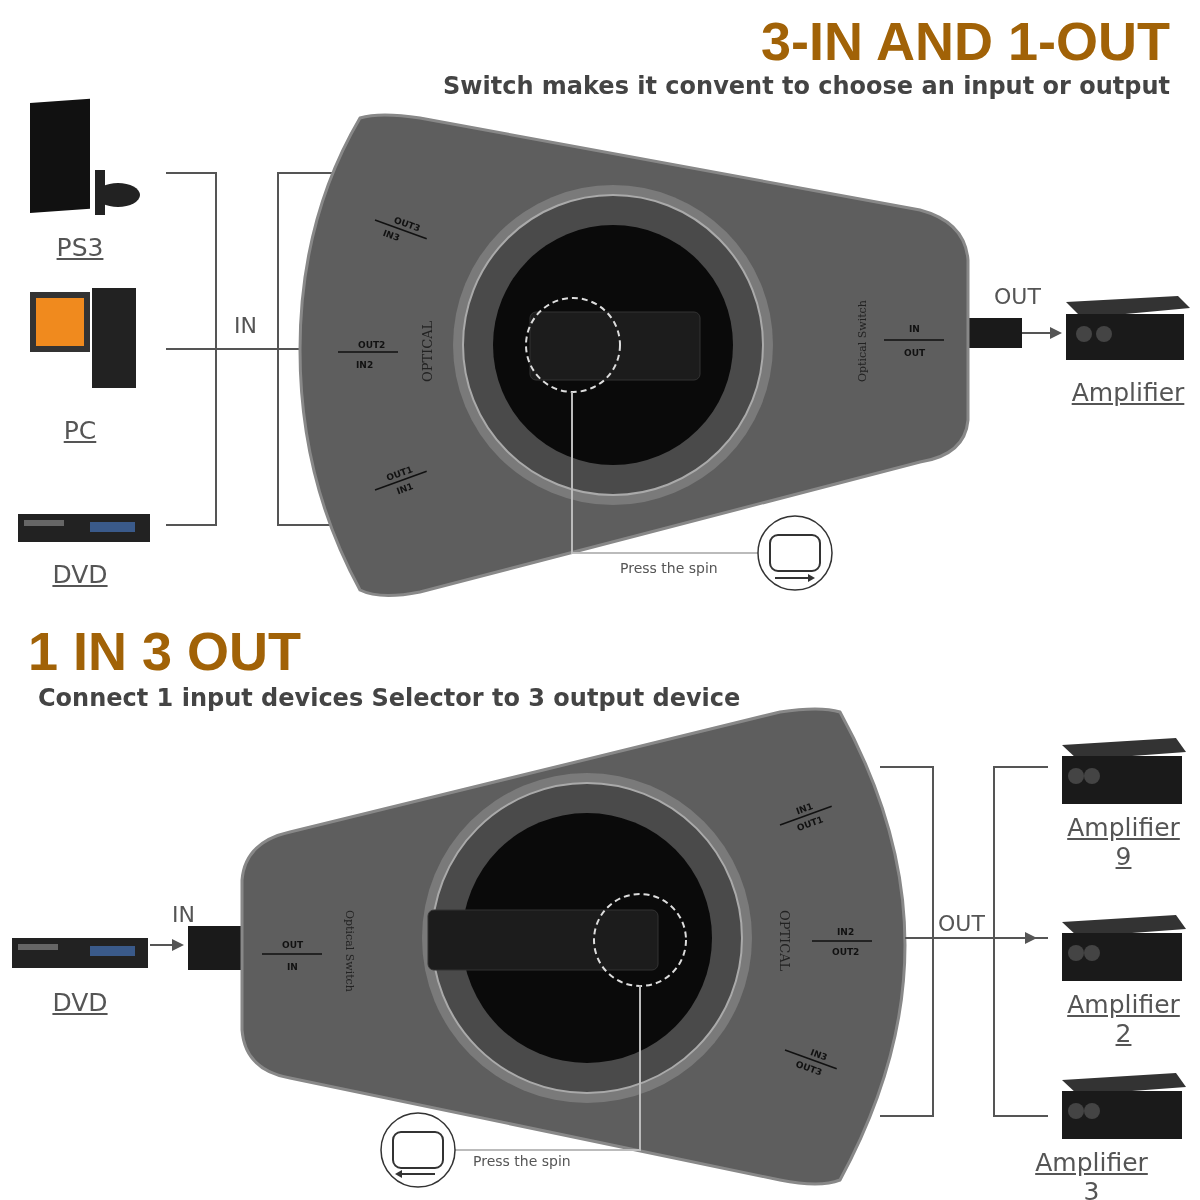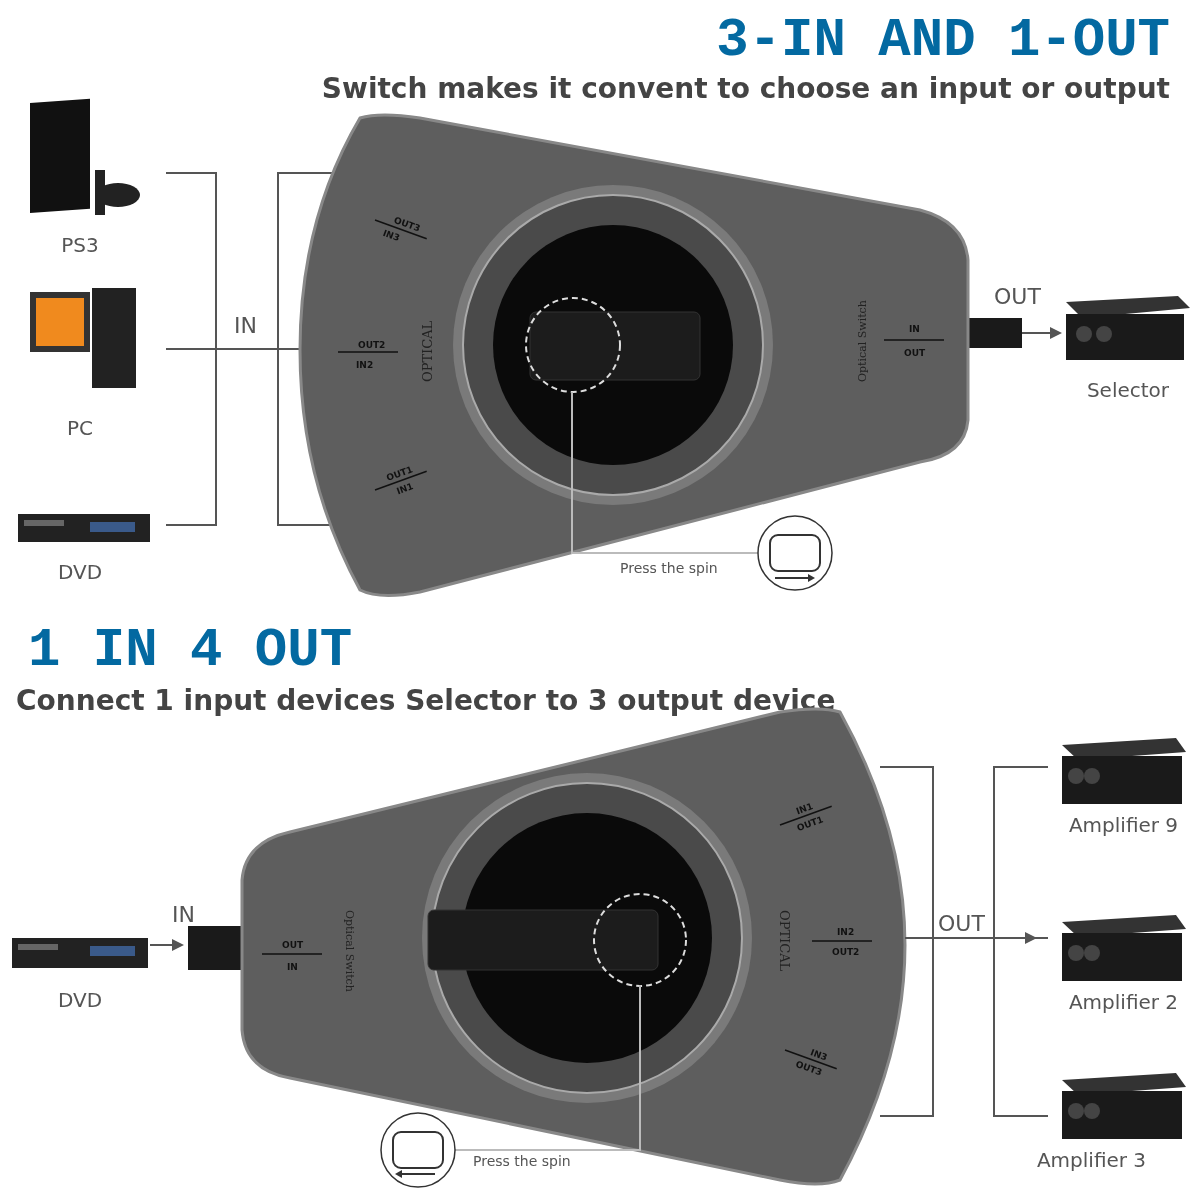--- a/index.html
+++ b/index.html
@@ -1,22 +1,22 @@
 <!DOCTYPE html>
 <html><head>
 <meta charset="utf-8">
 <style>
   html,body{margin:0;padding:0;background:#fff;}
   body{width:1200px;height:1200px;position:relative;overflow:hidden;font-family:"DejaVu Sans",sans-serif;}
   .abs{position:absolute;}
-  .title{color:#0369a1;font-weight:bold;font-family:Liberation Mono, monospace;}
-  .subtitle{color:#444;font-weight:bold;font-size:28px;font-family:"DejaVu Sans",sans-serif;}
+  .title{color:#a16207;font-weight:bold;font-family:Liberation Sans, sans-serif;}
+  .subtitle{color:#444;font-weight:bold;font-size:24px;font-family:"DejaVu Sans",sans-serif;}
   .label{color:#555;font-size:22px;font-family:"DejaVu Sans",sans-serif;}
   .small-label{color:#555;font-size:14px;font-family:"DejaVu Sans",sans-serif;}
-  .dev-label{color:#555;font-size:20px;text-align:center;font-family:"DejaVu Sans",sans-serif;}
+  .dev-label{color:#555;font-size:25px;text-align:center;font-family:"DejaVu Sans",sans-serif;text-decoration:underline;}
   svg{position:absolute;left:0;top:0;}
 </style>
 </head>
 <body>
 
 <div class="abs title" style="right:30px;top:10px;font-size:54px;">3-IN AND 1-OUT</div>
 <div class="abs subtitle" style="right:30px;top:72px;">Switch makes it convent to choose an input or output</div>
 
 <svg width="1200" height="620" viewBox="0 0 1200 620">
 
@@ -97,25 +97,25 @@
     <circle cx="1084" cy="334" r="8" fill="#444"></circle>
     <circle cx="1104" cy="334" r="8" fill="#444"></circle>
   </g>
 </svg>
 
 <div class="abs dev-label" style="left:40px;top:233px;width:80px;">PS3</div>
 <div class="abs dev-label" style="left:40px;top:416px;width:80px;">PC</div>
 <div class="abs dev-label" style="left:40px;top:560px;width:80px;">DVD</div>
 <div class="abs label" style="left:234px;top:313px;">IN</div>
 <div class="abs label" style="left:994px;top:284px;">OUT</div>
-<div class="abs dev-label" style="left:1068px;top:378px;width:120px;">Selector</div>
+<div class="abs dev-label" style="left:1068px;top:378px;width:120px;">Amplifier</div>
 <div class="abs small-label" style="left:620px;top:560px;">Press the spin</div>
 
-<div class="abs title" style="left:28px;top:620px;font-size:54px;">1 IN 4 OUT</div>
-<div class="abs subtitle" style="left:16px;top:684px;">Connect 1 input devices Selector to 3 output device</div>
+<div class="abs title" style="left:28px;top:620px;font-size:54px;">1 IN 3 OUT</div>
+<div class="abs subtitle" style="left:38px;top:684px;">Connect 1 input devices Selector to 3 output device</div>
 
 <svg width="1200" height="1200" viewBox="0 0 1200 1200">
 
   <rect x="188" y="926" width="62" height="44" fill="#1a1a1a"></rect>
   <line x1="150" y1="945" x2="174" y2="945" stroke="#555" stroke-width="2"></line>
   <polygon points="172,939 184,945 172,951" fill="#555"></polygon>
 
   <path d="M840,712 Q820,706 780,712 L290,832 Q245,842 242,880 L242,1030 Q245,1070 290,1078 L780,1180 Q820,1188 840,1180 Q905,1060 905,945 Q905,830 840,712 Z" fill="#5e5e5e" stroke="#888" stroke-width="3"></path>
   <circle cx="587" cy="938" r="165" fill="#7a7a7a"></circle>
   <circle cx="587" cy="938" r="155" fill="#4a4a4a" stroke="#aaa" stroke-width="2"></circle>

